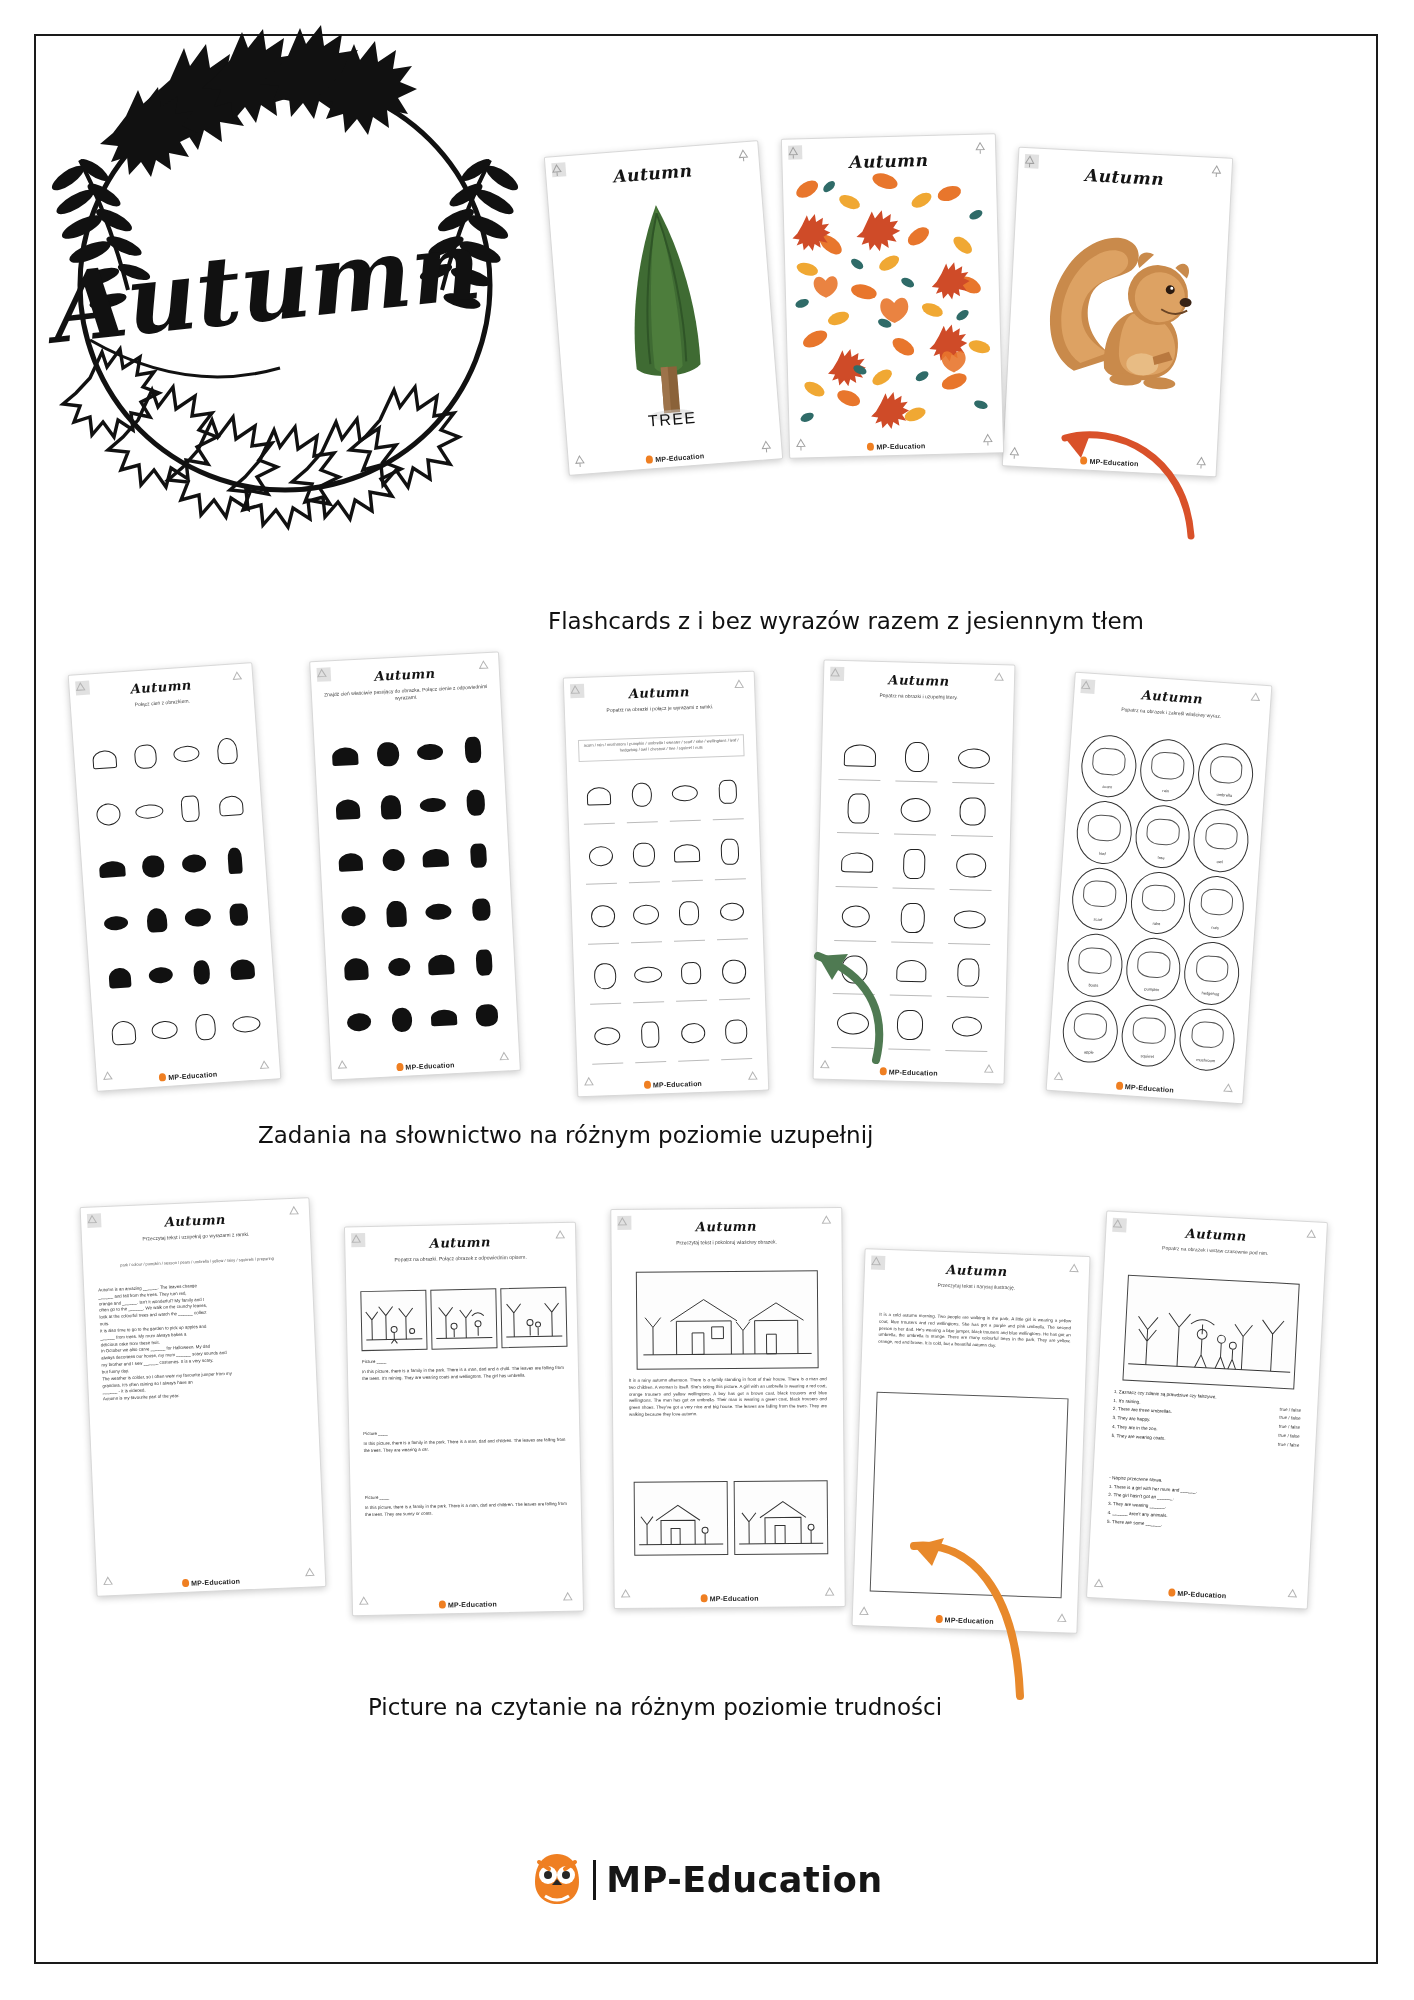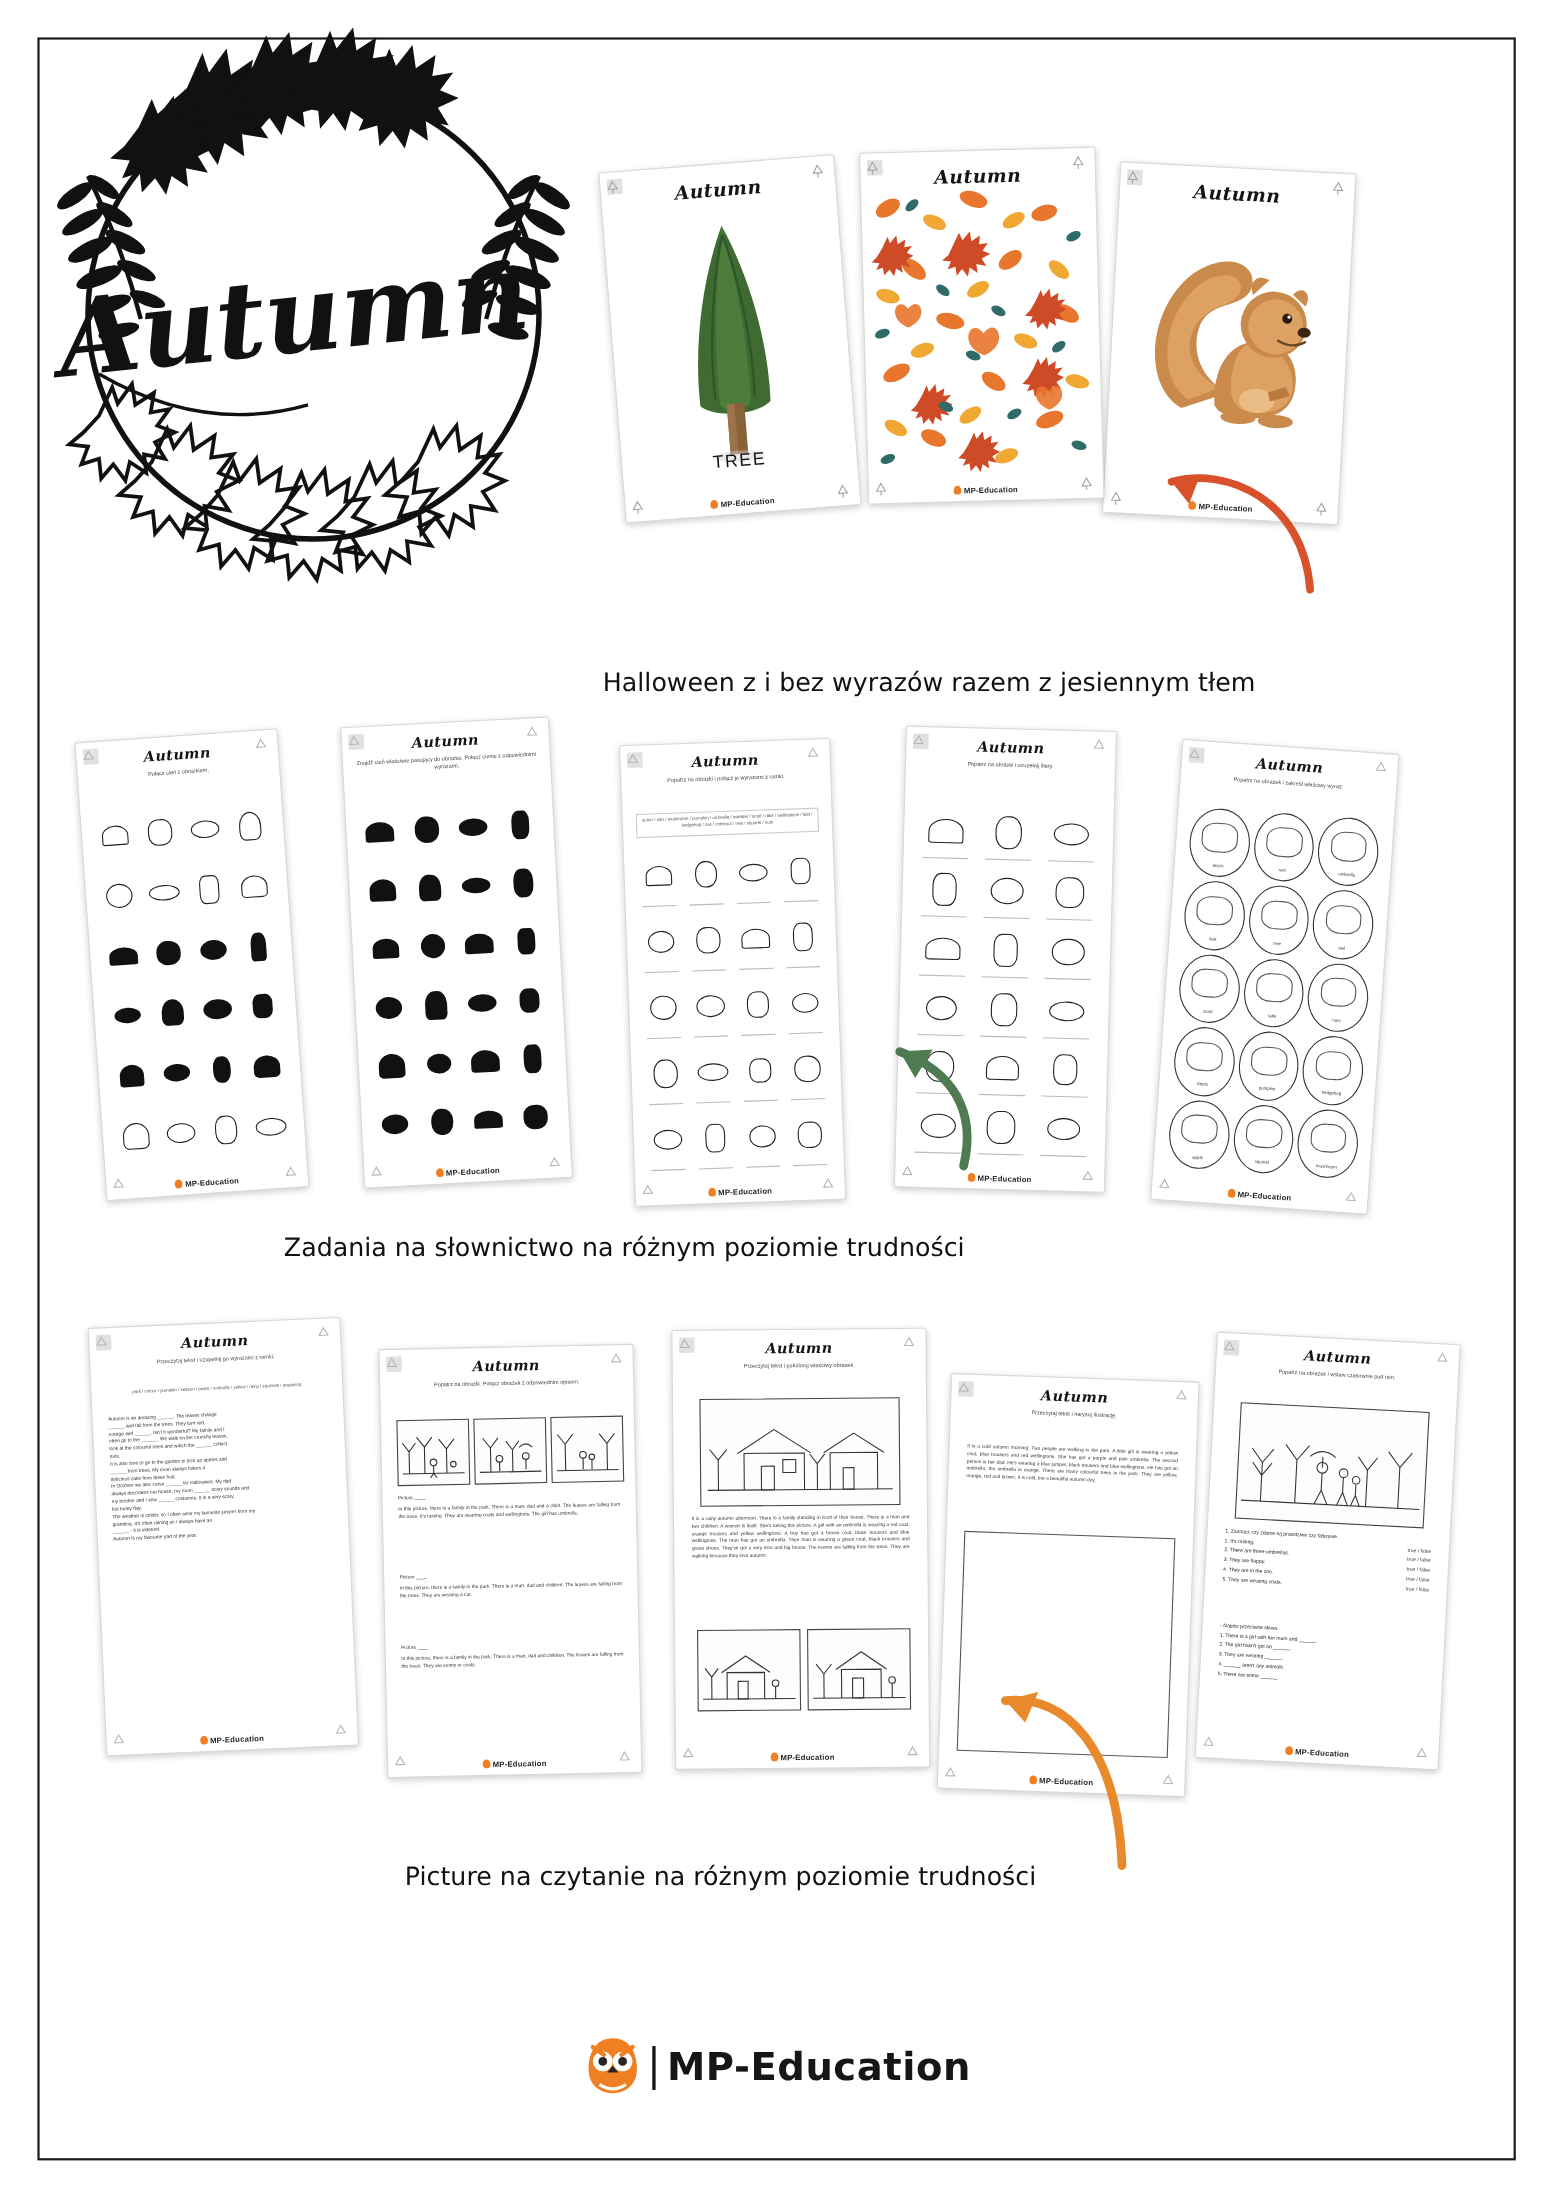--- a/index.html
+++ b/index.html
@@ -489,21 +489,21 @@
       </svg>
     </div>
     <div class="sheet-foot"><span class="owl"></span><span>MP-Education</span></div>
   </div>
 
   <svg class="arrow" style="left:1055px; top:420px;" width="160" height="130" viewBox="0 0 160 130">
     <path d="M10 18 C60 4 130 34 136 116" stroke="#d9512a" stroke-width="7" fill="none" stroke-linecap="round"></path>
     <path d="M10 18 l26 -6 -10 26 z" fill="#d9512a"></path>
   </svg>
 
-  <div class="caption" style="left:548px; top:608px;">Halloween z i bez wyrazów razem z jesiennym tłem</div>
+  <div class="caption" style="left:548px; top:608px;">Flashcards z i bez wyrazów razem z jesiennym tłem</div>
 
   <div class="sheet ws" style="left:82px; top:668px; width:185px; height:418px; transform: rotate(-4deg);">
     <div class="corner tl">
         <svg viewBox="0 0 14 14">
           <path d="M1 9 L5 2 L9 9 Z" stroke="#777" fill="none" stroke-width="1"></path>
         </svg>
       </div>
     <div class="corner tr">
         <svg viewBox="0 0 14 14">
           <path d="M1 9 L5 2 L9 9 Z" stroke="#777" fill="none" stroke-width="1"></path>
@@ -993,21 +993,21 @@
         </div>
     </div>
     <div class="sheet-foot"><span class="owl"></span><span>MP-Education</span></div>
   </div>
 
   <svg class="arrow" style="left:800px; top:940px;" width="120" height="130" viewBox="0 0 120 130">
     <path d="M18 16 C66 34 88 70 76 120" stroke="#4f7a52" stroke-width="8" fill="none" stroke-linecap="round"></path>
     <path d="M18 16 l30 -2 -16 26 z" fill="#4f7a52"></path>
   </svg>
 
-  <div class="caption" style="left:258px; top:1122px;">Zadania na słownictwo na różnym poziomie trudności</div>
+  <div class="caption" style="left:258px; top:1122px;">Zadania na słownictwo na różnym poziomie uzupełnij</div>
 
   <div class="sheet ws" style="left:88px; top:1202px; width:230px; height:390px; transform: rotate(-2.5deg);">
     <div class="corner tl">
         <svg viewBox="0 0 14 14">
           <path d="M1 9 L5 2 L9 9 Z" stroke="#777" fill="none" stroke-width="1"></path>
         </svg>
       </div>
     <div class="corner tr">
         <svg viewBox="0 0 14 14">
           <path d="M1 9 L5 2 L9 9 Z" stroke="#777" fill="none" stroke-width="1"></path>

